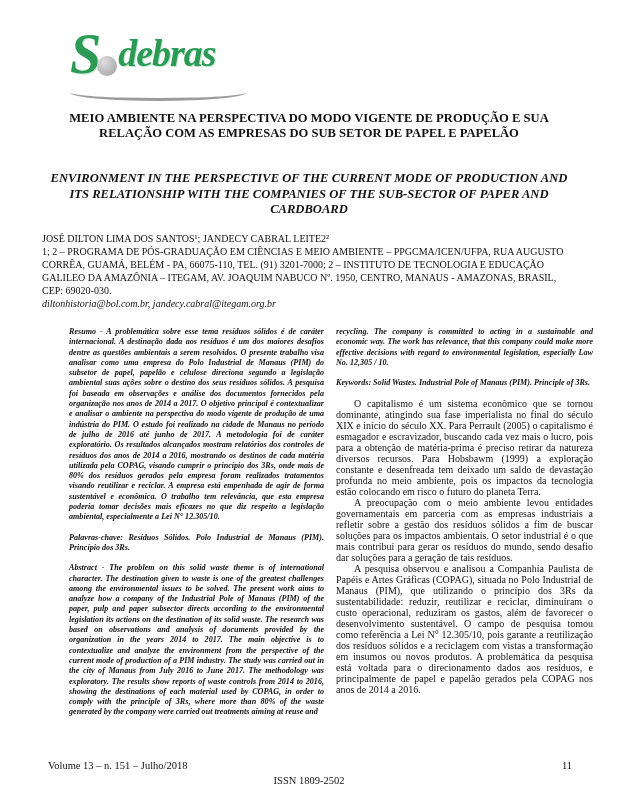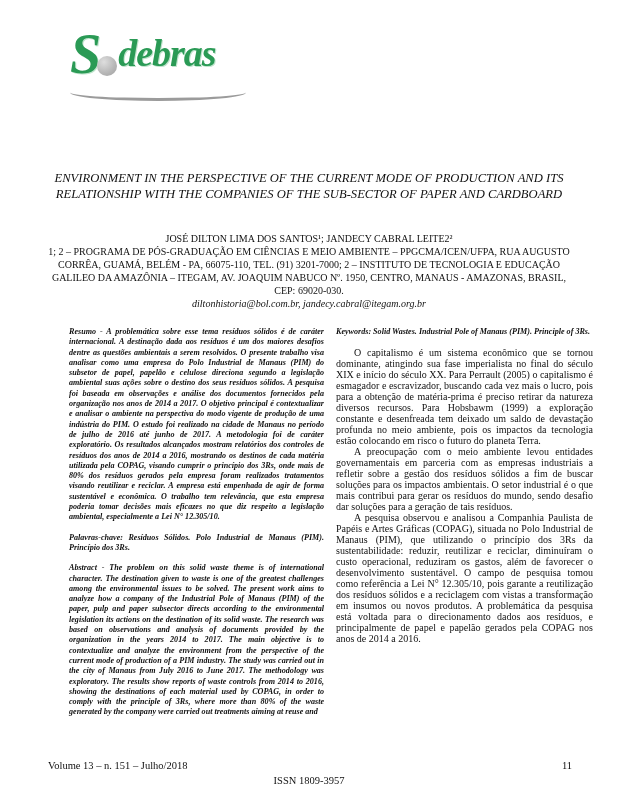--- a/index.html
+++ b/index.html
@@ -41,27 +41,27 @@
     text-align:center;font-size:12.5px;line-height:1.45;color:#111;
   }
   
   .title-pt{
     position:absolute;top:111px;left:49px;width:520px;
     text-align:center;font-weight:bold;font-size:12.6px;line-height:1.22;
     color:#111;
   }
   .title-en{
     position:absolute;top:171px;left:49px;width:520px;
-    text-align:center;font-weight:normal;font-style:italic;font-size:12.6px;line-height:1.25;
+    text-align:center;font-weight:bold;font-style:italic;font-size:12.6px;line-height:1.25;
     color:#111;
   }
   
   .authors{
     position:absolute;top:232px;left:42px;width:534px;
-    text-align:center;font-size:10px;line-height:1.3;color:#111;
+    text-align:left;font-size:10px;line-height:1.3;color:#111;
   }
   .authors .emails{font-style:italic;}
   
   .col{
     position:absolute;top:327px;
     text-align:justify;
     margin-left:21px;
   }
   .col-left{left:48px;width:255px;}
   .col-right{left:315px;width:257px;}
@@ -104,40 +104,42 @@
   <div class="logo">
     <div class="logo-row">
       <span class="logo-s">S</span>
       <span class="logo-dot"></span>
       <span class="logo-rest">debras</span>
     </div>
     <div class="logo-arc"></div>
   </div>
 
 
+  <div class="title-pt">MEIO AMBIENTE NA PERSPECTIVA DO MODO VIGENTE DE PRODUÇÃO E SUA RELAÇÃO COM AS EMPRESAS DO SUB SETOR DE PAPEL E PAPELÃO</div>
   <div class="title-en">ENVIRONMENT IN THE PERSPECTIVE OF THE CURRENT MODE OF PRODUCTION AND ITS RELATIONSHIP WITH THE COMPANIES OF THE SUB-SECTOR OF PAPER AND CARDBOARD</div>
 
   <div class="authors">
     <div>JOSÉ DILTON LIMA DOS SANTOS¹; JANDECY CABRAL LEITE2²</div>
     <div>1; 2 – PROGRAMA DE PÓS-GRADUAÇÃO EM CIÊNCIAS E MEIO AMBIENTE – PPGCMA/ICEN/UFPA, RUA AUGUSTO CORRÊA, GUAMÁ, BELÉM - PA, 66075-110, TEL. (91) 3201-7000; 2 – INSTITUTO DE TECNOLOGIA E EDUCAÇÃO GALILEO DA AMAZÔNIA – ITEGAM, AV. JOAQUIM NABUCO Nº. 1950, CENTRO, MANAUS - AMAZONAS, BRASIL, CEP: 69020-030.</div>
     <div class="emails">diltonhistoria@bol.com.br, jandecy.cabral@itegam.org.br</div>
   </div>
 
   <div class="col col-left">
     <p class="abs-text"><span class="lbl">Resumo -</span> <span>A problemática sobre esse tema resíduos sólidos é de caráter internacional. A destinação dada aos resíduos é um dos maiores desafios dentre as questões ambientais a serem resolvidos. O presente trabalho visa analisar como uma empresa do Polo Industrial de Manaus (PIM) do subsetor de papel, papelão e celulose direciona segundo a legislação ambiental suas ações sobre o destino dos seus resíduos sólidos. A pesquisa foi baseada em observações e análise dos documentos fornecidos pela organização nos anos de 2014 a 2017. O objetivo principal é contextualizar e analisar o ambiente na perspectiva do modo vigente de produção de uma indústria do PIM. O estudo foi realizado na cidade de Manaus no período de julho de 2016 até junho de 2017. A metodologia foi de caráter exploratório. Os resultados alcançados mostram relatórios dos controles de resíduos dos anos de 2014 a 2016, mostrando os destinos de cada matéria utilizada pela COPAG, visando cumprir o princípio dos 3Rs, onde mais de 80% dos resíduos gerados pela empresa foram realizados tratamentos visando reutilizar e reciclar. A empresa está empenhada de agir de forma sustentável e econômica. O trabalho tem relevância, que esta empresa poderia tomar decisões mais eficazes no que diz respeito a legislação ambiental, especialmente a Lei N° 12.305/10.</span></p>
     <p class="keywords">Palavras-chave: Resíduos Sólidos. Polo Industrial de Manaus (PIM). Princípio dos 3Rs.</p>
     <p class="abs-text"><span class="lbl">Abstract -</span> <span>The problem on this solid waste theme is of international character. The destination given to waste is one of the greatest challenges among the environmental issues to be solved. The present work aims to analyze how a company of the Industrial Pole of Manaus (PIM) of the paper, pulp and paper subsector directs according to the environmental legislation its actions on the destination of its solid waste. The research was based on observations and analysis of documents provided by the organization in the years 2014 to 2017. The main objective is to contextualize and analyze the environment from the perspective of the current mode of production of a PIM industry. The study was carried out in the city of Manaus from July 2016 to June 2017. The methodology was exploratory. The results show reports of waste controls from 2014 to 2016, showing the destinations of each material used by COPAG, in order to comply with the principle of 3Rs, where more than 80% of the waste generated by the company were carried out treatments aiming at reuse and</span></p>
   </div>
 
   <div class="col col-right">
+    <p class="abs-text">recycling. The company is committed to acting in a sustainable and economic way. The work has relevance, that this company could make more effective decisions with regard to environmental legislation, especially Law No. 12,305 / 10.</p>
     <p class="keywords">Keywords: Solid Wastes. Industrial Pole of Manaus (PIM). Principle of 3Rs.</p>
     <p class="body-para">O capitalismo é um sistema econômico que se tornou dominante, atingindo sua fase imperialista no final do século XIX e início do século XX. Para Perrault (2005) o capitalismo é esmagador e escravizador, buscando cada vez mais o lucro, pois para a obtenção de matéria-prima é preciso retirar da natureza diversos recursos. Para Hobsbawm (1999) a exploração constante e desenfreada tem deixado um saldo de devastação profunda no meio ambiente, pois os impactos da tecnologia estão colocando em risco o futuro do planeta Terra.</p>
     <p class="body-para">A preocupação com o meio ambiente levou entidades governamentais em parceria com as empresas industriais a refletir sobre a gestão dos resíduos sólidos a fim de buscar soluções para os impactos ambientais. O setor industrial é o que mais contribui para gerar os resíduos do mundo, sendo desafio dar soluções para a geração de tais resíduos.</p>
     <p class="body-para">A pesquisa observou e analisou a Companhia Paulista de Papéis e Artes Gráficas (COPAG), situada no Polo Industrial de Manaus (PIM), que utilizando o princípio dos 3Rs da sustentabilidade: reduzir, reutilizar e reciclar, diminuíram o custo operacional, reduziram os gastos, além de favorecer o desenvolvimento sustentável. O campo de pesquisa tomou como referência a Lei N° 12.305/10, pois garante a reutilização dos resíduos sólidos e a reciclagem com vistas a transformação em insumos ou novos produtos. A problemática da pesquisa está voltada para o direcionamento dados aos resíduos, e principalmente de papel e papelão gerados pela COPAG nos anos de 2014 a 2016.</p>
   </div>
 
   <div class="footer-line">
     <span class="footer-left">Volume 13 – n. 151 – Julho/2018</span>
     <span class="footer-page">11</span>
   </div>
-  <div class="footer-issn">ISSN 1809-3957</div>
+  <div class="footer-issn">ISSN 1809-2502</div>
 
 </div>
 
 </body></html>

